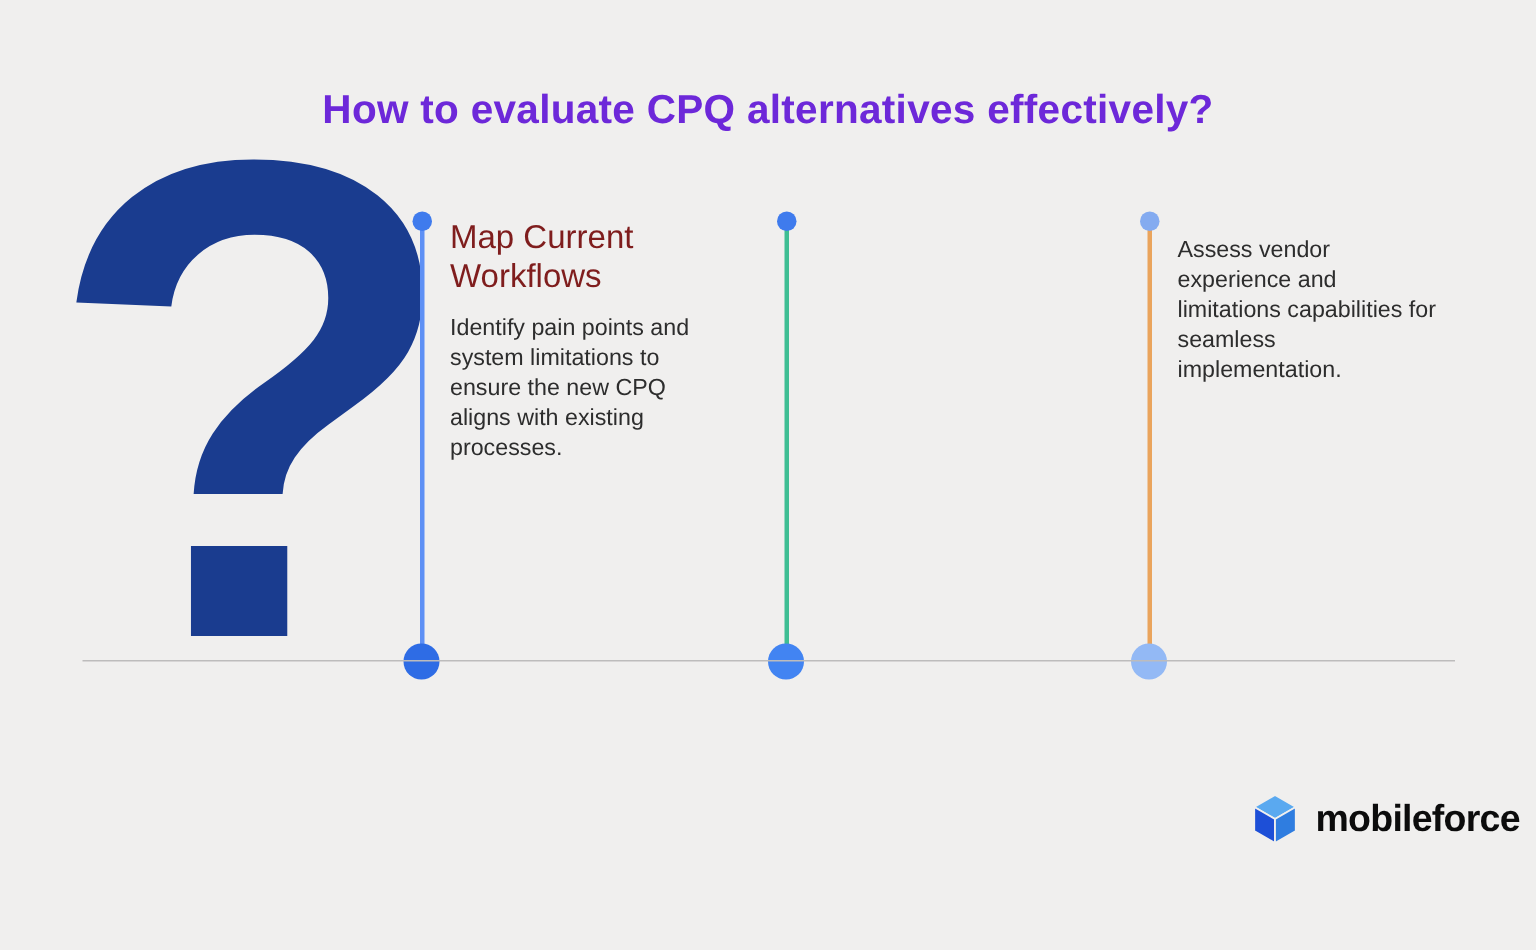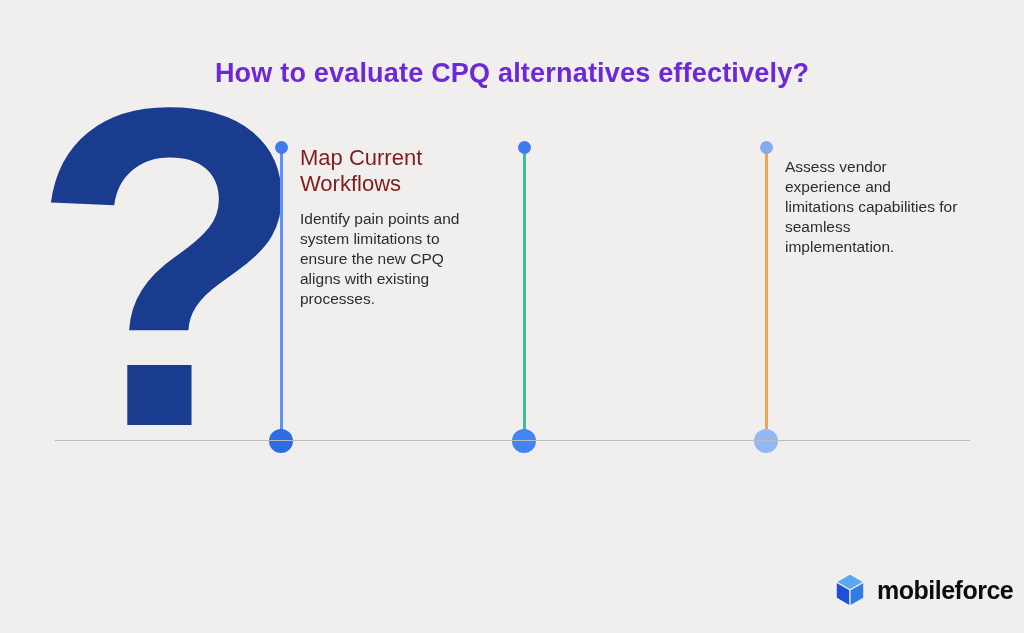--- a/index.html
+++ b/index.html
@@ -66,21 +66,21 @@
   .baseline {
     position: absolute;
     left: 55px; right: 54px; top: 440px;
     height: 1px;
   }
   .col1 { left: 281px; }
   .col2 { left: 524px; }
   .col3 { left: 766px; }
   .logo {
     position: absolute;
-    left: 830px; top: 570px;
+    left: 830px; top: 526px;
     display: flex;
     align-items: center;
     gap: 7px;
     justify-content: center;
   }
   .logo-text {
     font-size: 25px;
     font-weight: 700;
     color: #0c0c0c;
     letter-spacing: -0.5px;

